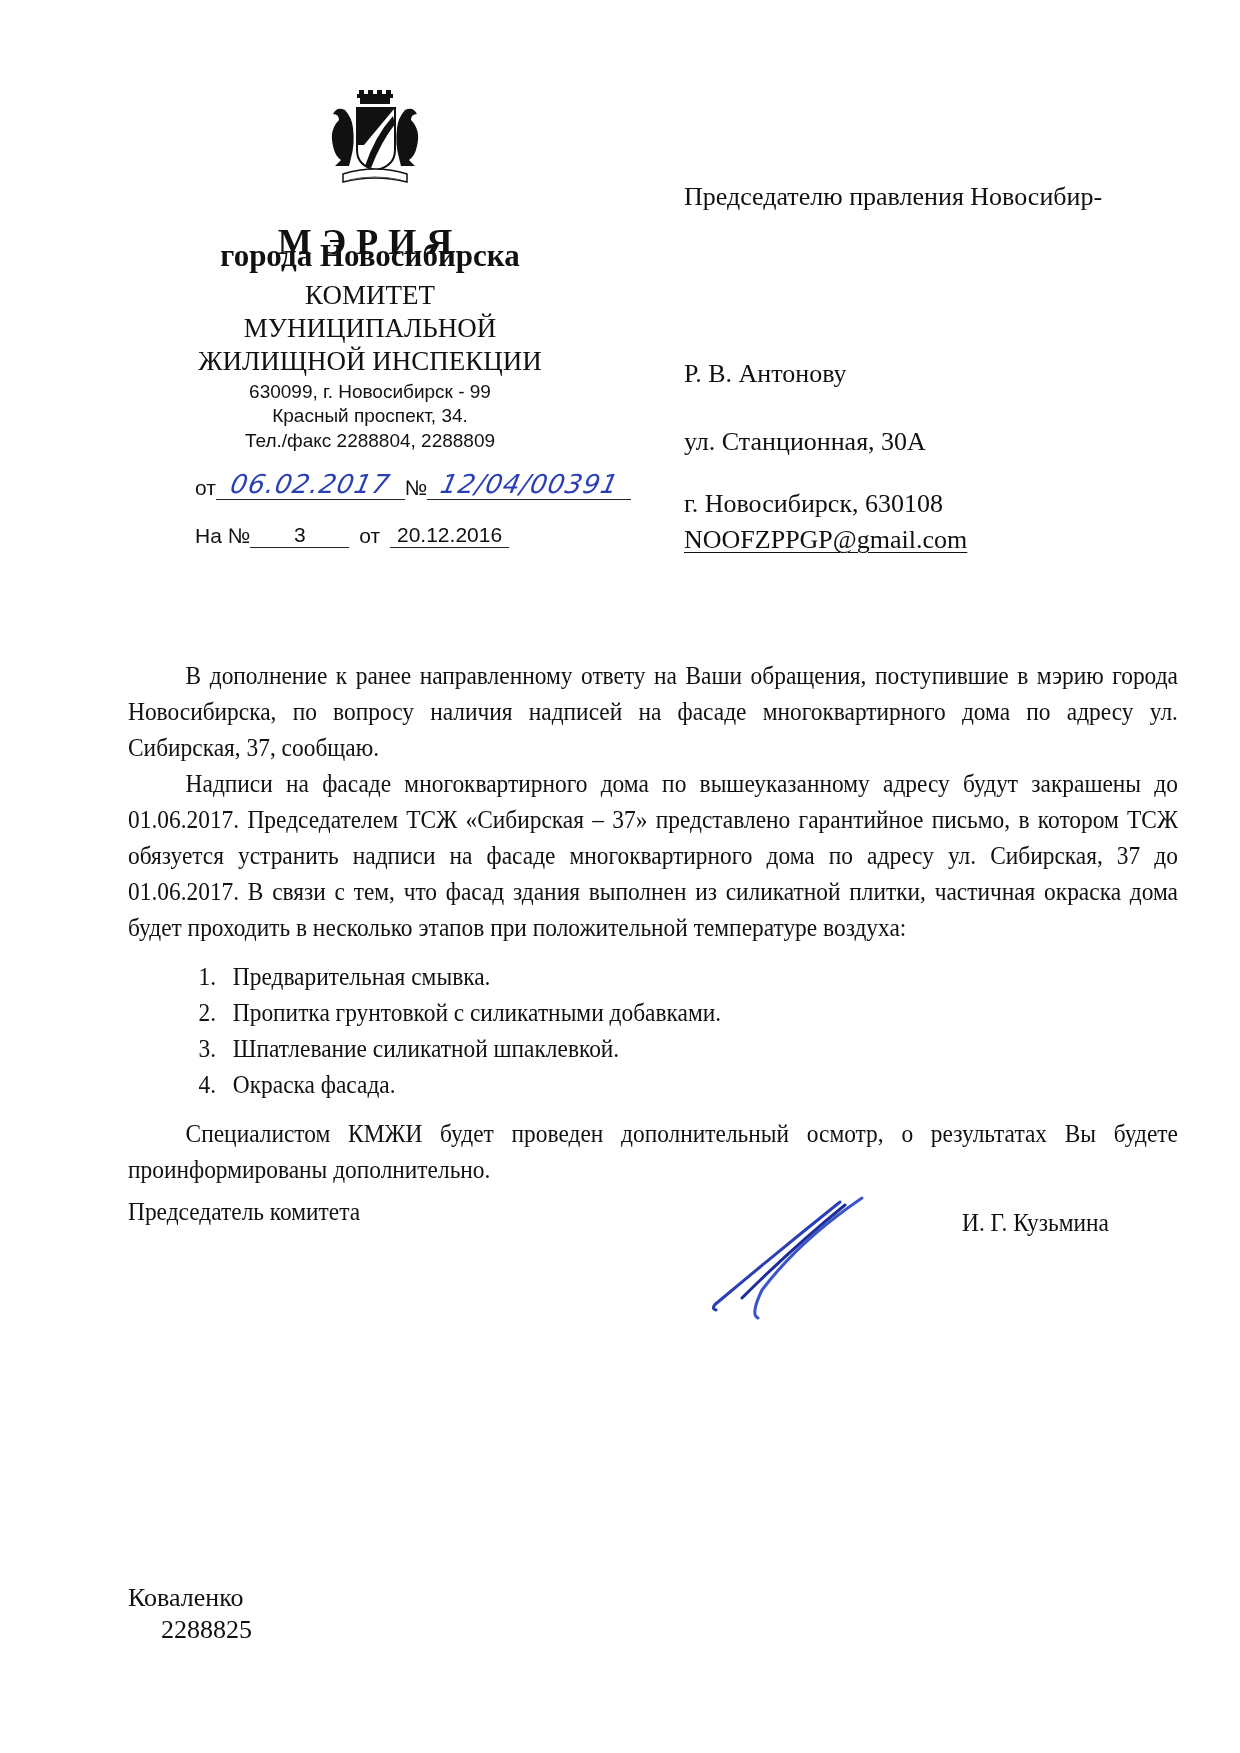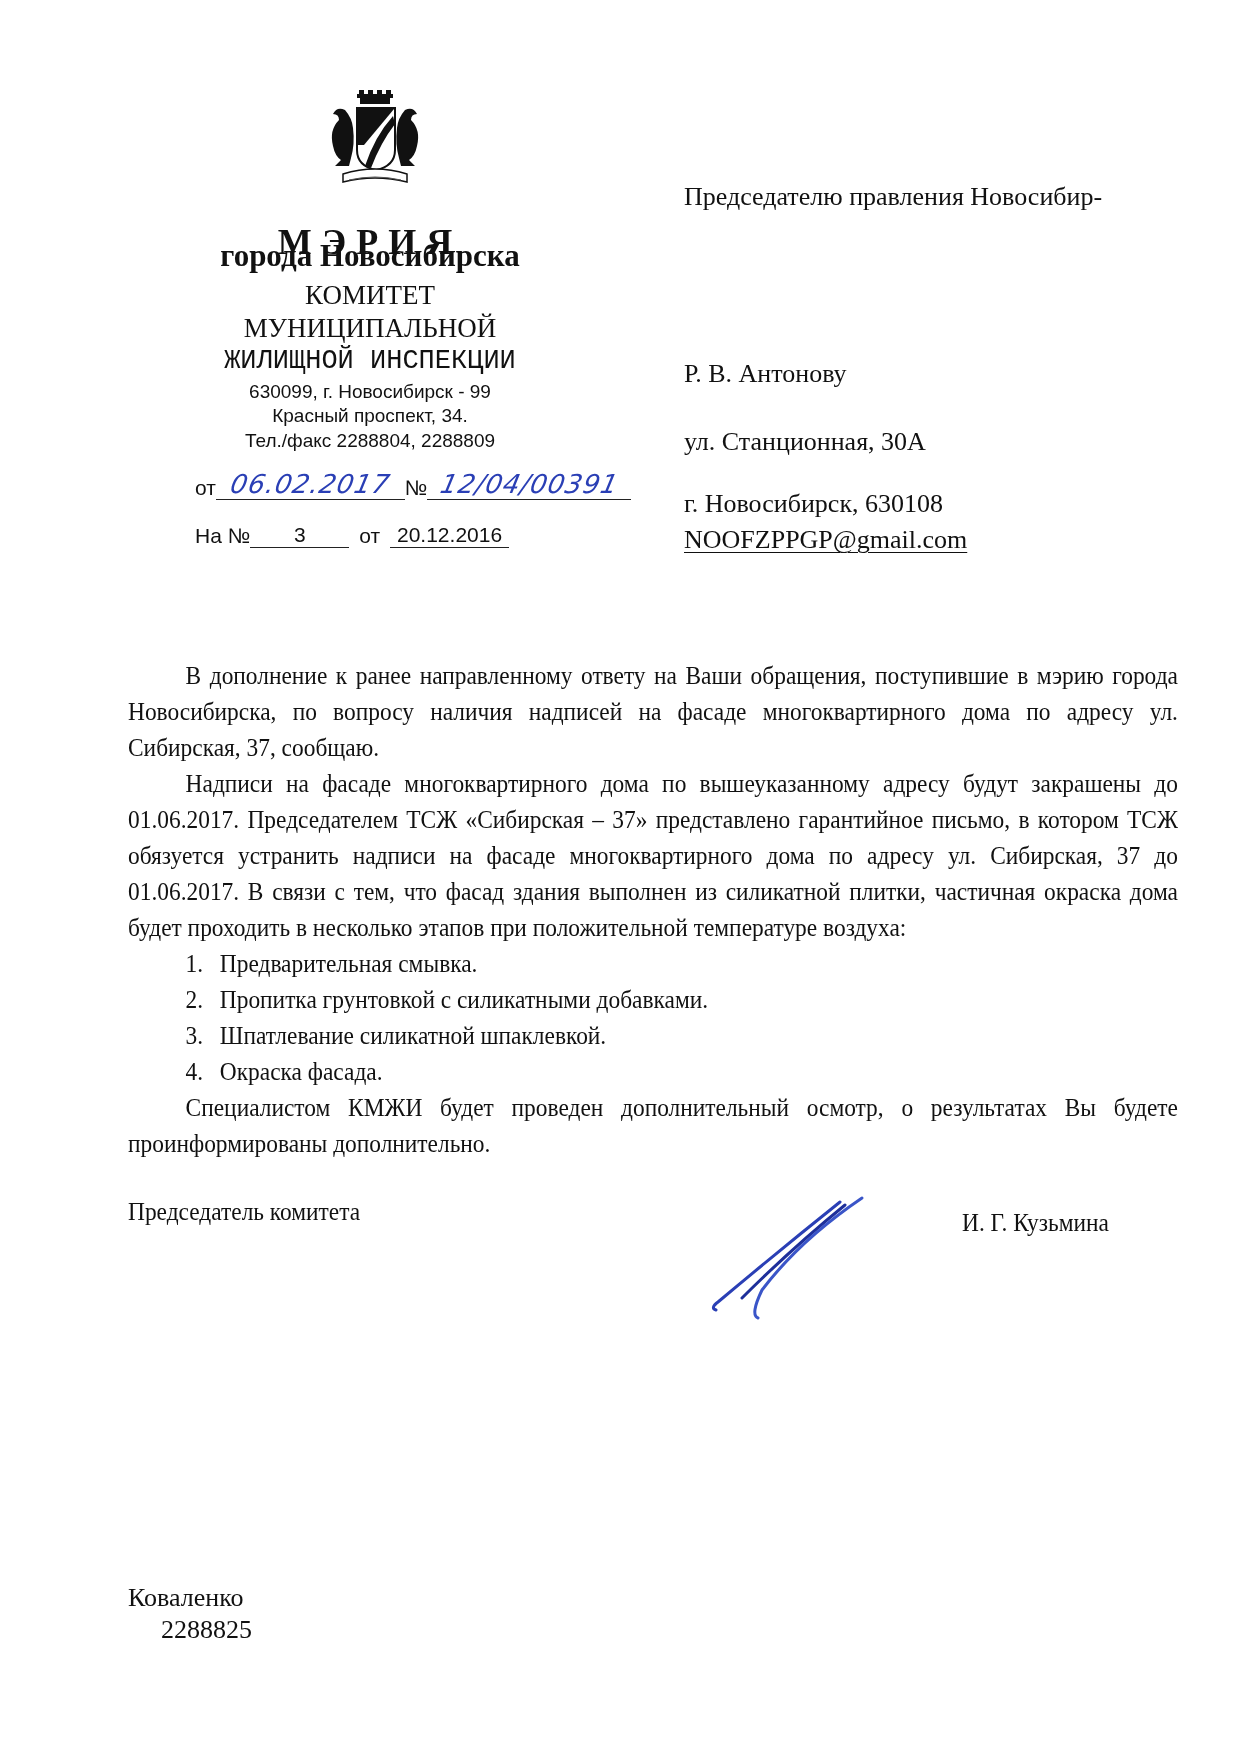--- a/index.html
+++ b/index.html
@@ -8,21 +8,21 @@
   .sans { font-family: "Liberation Sans", "DejaVu Sans", sans-serif; }
   .abs { position: absolute; }
 
   
   #emblem { left: 305px; top: 88px; width: 140px; height: 105px; }
   .lh-center { left: 180px; width: 380px; text-align: center; }
   #lh-mayor { top: 196px; font-size: 36px; font-weight: bold; letter-spacing: 10px; line-height: 40px; margin-top: 26px; }
   #lh-city { top: 238px; font-size: 31px; font-weight: bold; line-height: 36px; }
   #lh-committee-1 { top: 279px; font-size: 27px; line-height: 32px; }
   #lh-committee-2 { top: 312px; font-size: 27px; line-height: 32px; }
-  #lh-committee-3 { top: 345px; font-size: 27px; line-height: 32px; font-family: Liberation Mono, monospace; }
+  #lh-committee-3 { top: 345px; font-size: 27px; line-height: 32px; }
   #lh-addr-1 { top: 381px; font-size: 19px; line-height: 22px; }
   #lh-addr-2 { top: 405px; font-size: 19px; line-height: 22px; }
   #lh-addr-3 { top: 430px; font-size: 19px; line-height: 22px; }
 
   .ref-line { left: 195px; font-size: 21px; height: 30px; display: flex; align-items: flex-end; }
   #ref-outgoing { top: 470px; }
   #ref-incoming { top: 518px; }
   .hand { font-family: "DejaVu Sans", sans-serif; font-style: italic; color: #2a3fb5; font-size: 26px; letter-spacing: 1px; transform: skewX(-12deg); display: inline-block; }
   .uline { border-bottom: 1.5px solid #222; display: inline-block; text-align: center; padding: 0 2px; }
   .ref-date-hw { width: 185px; }
@@ -37,21 +37,21 @@
   #addressee-name { top: 356px; }
   #addressee-street { top: 424px; }
   #addressee-city { top: 458px; margin-top: 28px; }
   #addressee-email { top: 522px; text-decoration: underline; text-decoration-thickness: 1px; text-underline-offset: 4px; }
 
   
   .body-text { left: 128px; width: 1051px; font-size: 26px; line-height: 36px; }
   .body-text p { margin: 0; text-align: justify; text-indent: 64px; transform: scaleX(0.9); transform-origin: left; width: 111%; }
   #body { top: 658px; font-family: "Liberation Serif", "DejaVu Serif", serif; }
   #para-2 { margin-top: 0; }
-  .steps { margin: 0; padding: 0; list-style: none; }
+  .steps { margin: 13px; padding: 0; list-style: none; }
   .steps li { padding-left: 64px; line-height: 36px; transform: scaleX(0.9); transform-origin: left; }
   .steps .num { display: inline-block; width: 38px; }
 
   
   #sign-position { left: 128px; top: 1197px; font-size: 26px; transform: scaleX(0.9); transform-origin: left; }
   #sign-name { left: 962px; top: 1208px; font-size: 26px; transform: scaleX(0.9); transform-origin: left; }
   #signature { left: 680px; top: 1180px; width: 190px; height: 150px; }
 
   
   #executor-name { left: 128px; top: 1582px; font-size: 26px; line-height: 32px; }

